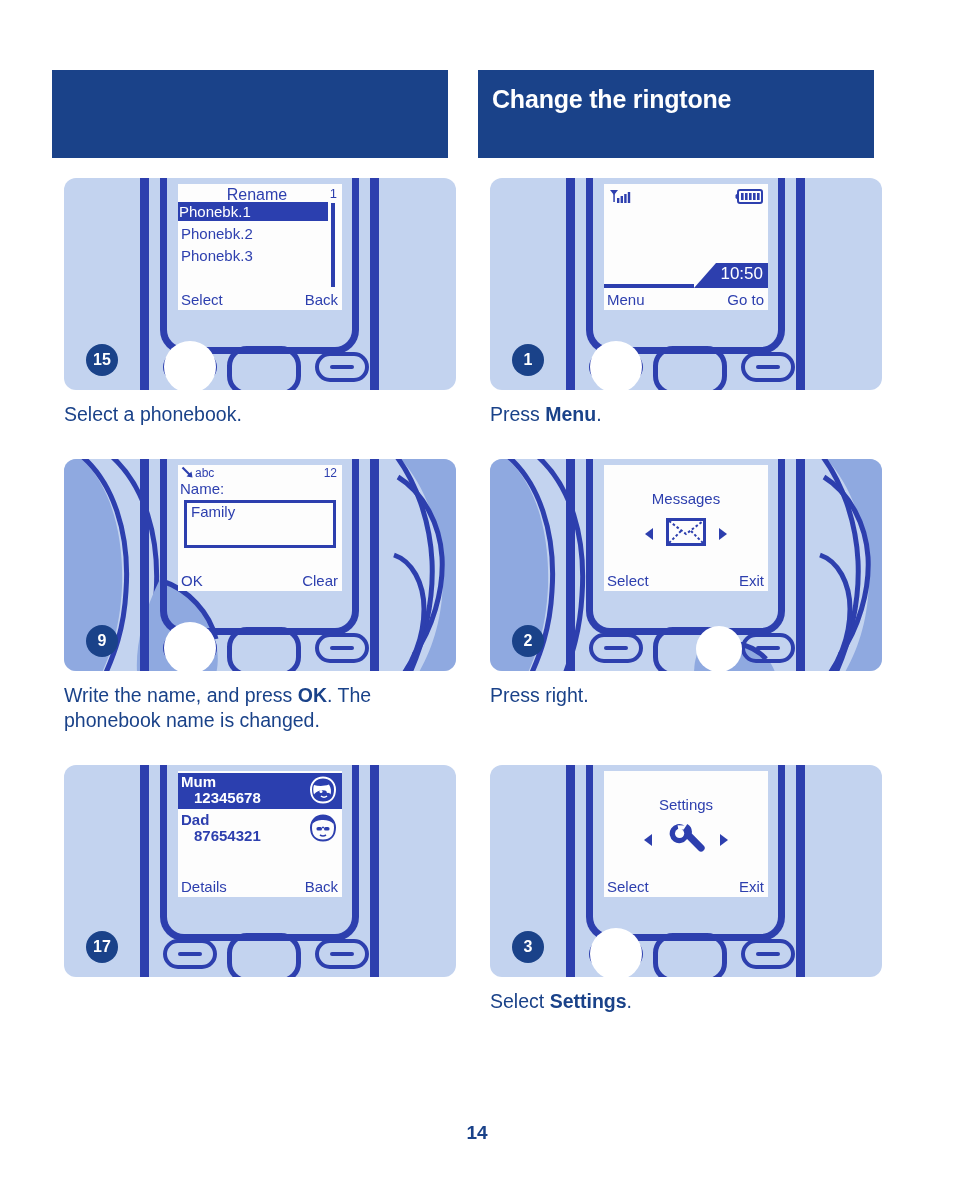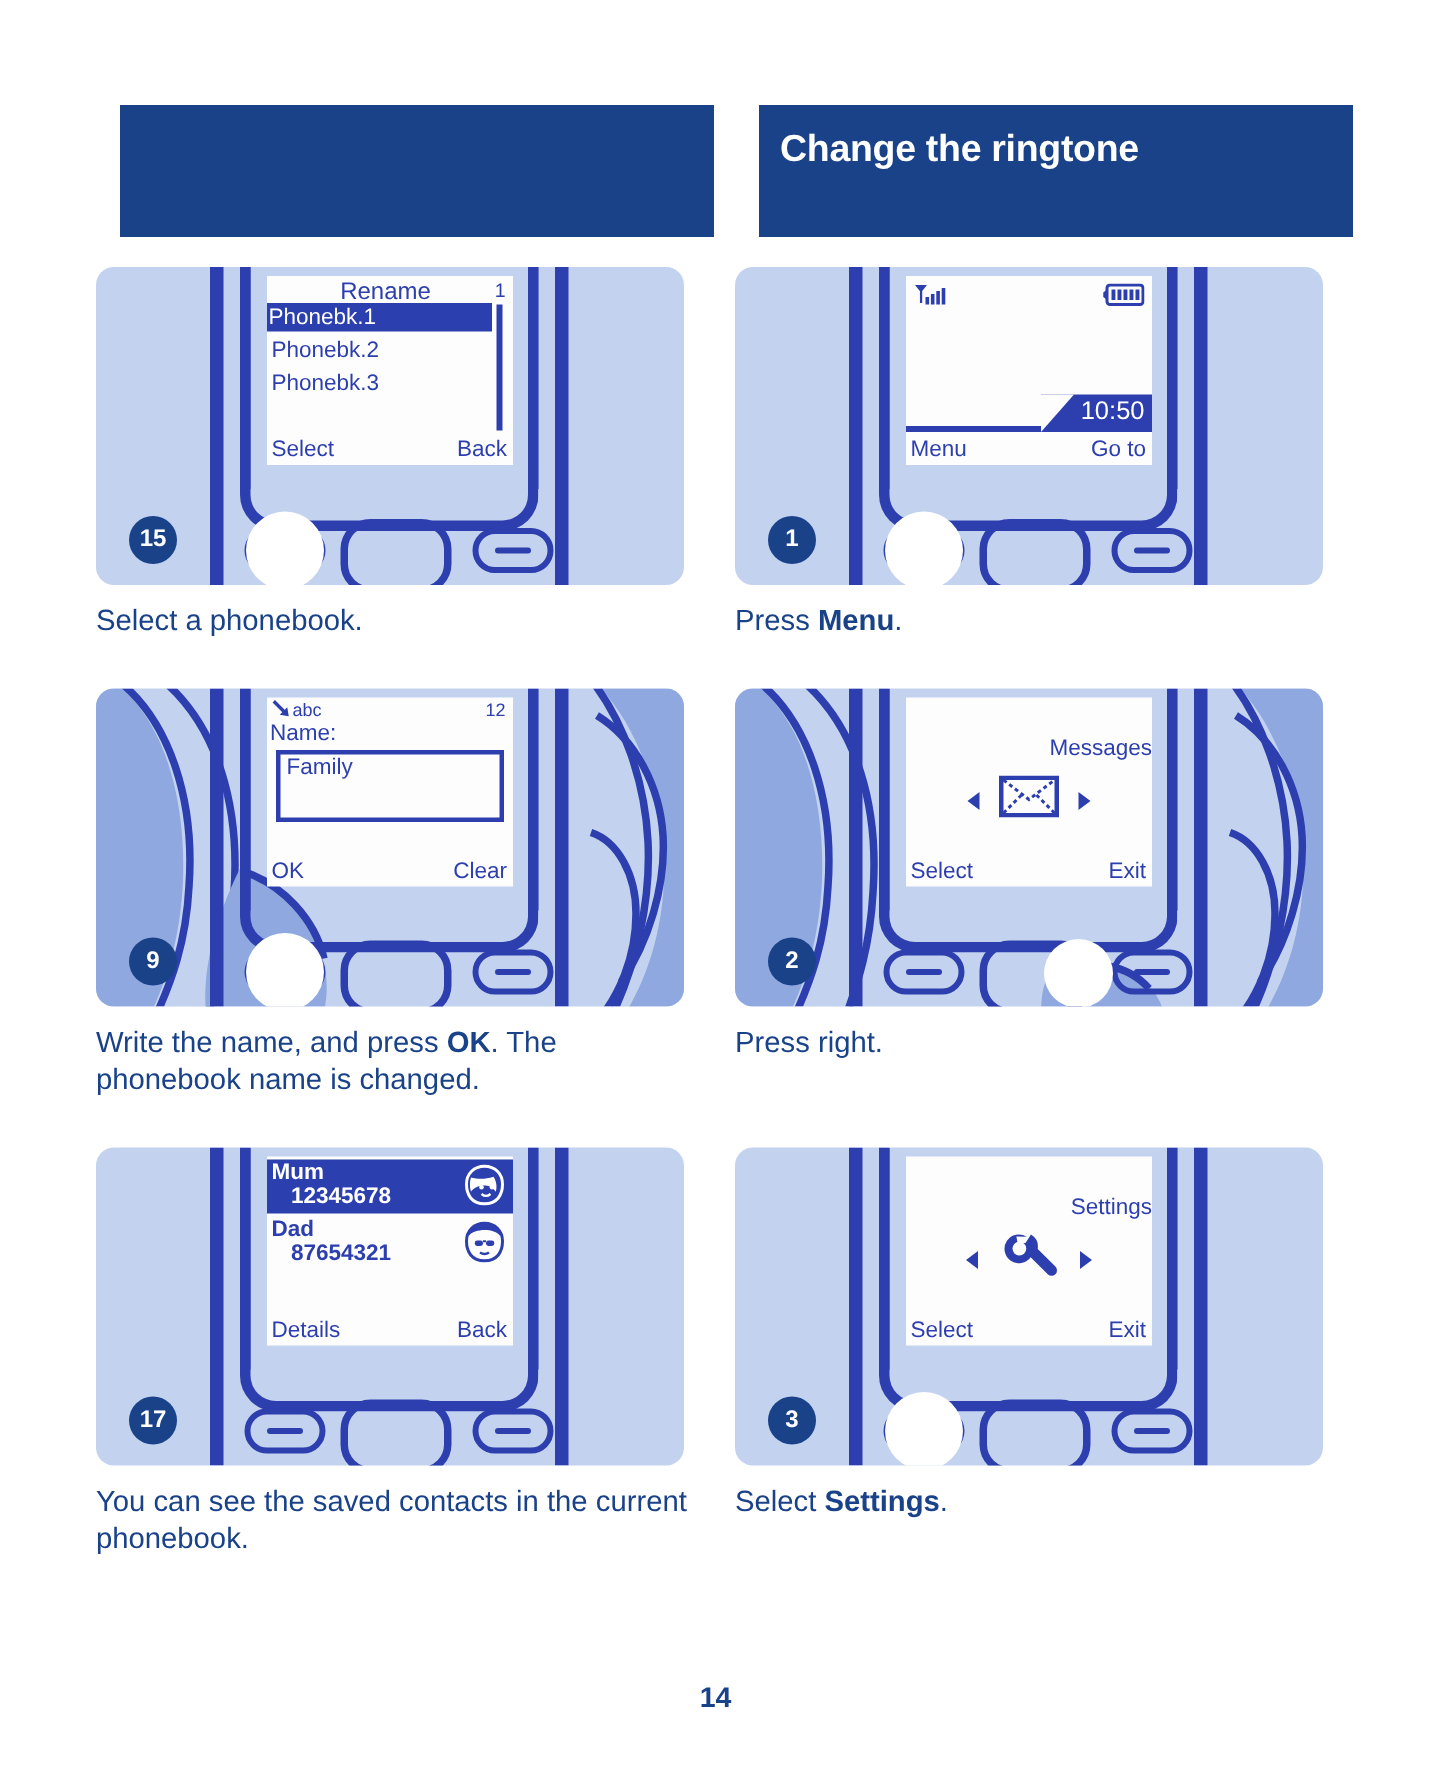--- a/index.html
+++ b/index.html
@@ -5,21 +5,21 @@
   * { box-sizing: border-box; margin: 0; padding: 0; }
   html, body {
     width: 954px; height: 1180px;
     background: #ffffff;
     font-family: "Liberation Sans", sans-serif;
     overflow: hidden;
   }
   .page { position: relative; width: 954px; height: 1180px; background:#fff; }
 
   
-  .header-row { position:absolute; left:80px; top:70px; width:822px; height:66px; display:flex; }
+  .header-row { position:absolute; left:52px; top:70px; width:822px; height:66px; display:flex; }
   .hdr {
     width: 396px; height: 88px; background:#1a4289;
     display:flex; align-items:flex-start; padding:16px 0 0 14px;
   }
   .hdr.left { margin-right: 30px; }
   .hdr-title {
     color:#ffffff; font-size:25px; font-weight:bold; letter-spacing:-0.2px;
     line-height:1.1; white-space:nowrap;
   }
 
@@ -130,21 +130,21 @@
   .te-count { position:absolute; right:5px; top:1px; font-size:12px; }
   .te-label { position:absolute; left:2px; top:15px; font-size:15px; }
   .te-box {
     position:absolute; left:6px; top:35px; right:6px; height:48px;
     border:3px solid #2d3fae;
   }
   .te-val { position:absolute; left:4px; top:0px; font-size:15px; }
 
   
   .mi-title {
-    position:absolute; left:0; right:0; top:25px; text-align:right; font-size:15px;
+    position:absolute; left:0; right:0; top:25px; text-align:center; font-size:15px;
   }
   .mi-center {
     position:absolute; left:0; right:0; top:48px; height:42px;
     display:flex; align-items:center; justify-content:center; gap:13px;
   }
   .mi-arrow { width:0; height:0; }
   .mi-arrow.l { border-right:8px solid #2d3fae; border-top:6px solid transparent; border-bottom:6px solid transparent; }
   .mi-arrow.r { border-left:8px solid #2d3fae; border-top:6px solid transparent; border-bottom:6px solid transparent; }
 
   
@@ -396,21 +396,20 @@
     <rect x="16" y="13" width="5.5" height="3.6" rx="1.6" fill="currentColor"></rect>
     <path d="M14 13.5 h2" stroke="currentColor" stroke-width="1.4"></path>
     <path d="M12 21 q3 2 6 0" fill="none" stroke="currentColor" stroke-width="1.6"></path>
   </svg></div>
           </div>
                 <div class="sc-soft-l">Details</div>
                 <div class="sc-soft-r">Back</div>
               </div>
           <div class="badge">17</div>
         </div>
-        <div class="caption"><span>You can see the saved contacts in the current phonebook.</span></div>
       </div>
     </div>
         <div class="col ">
       <div class="step">
         <div class="step-illus">
 
           <div class="ph-edge ph-left-a"></div>
           <div class="ph-edge ph-left-b"></div>
           <div class="ph-edge ph-right-b"></div>
           <div class="ph-edge ph-right-a"></div>

